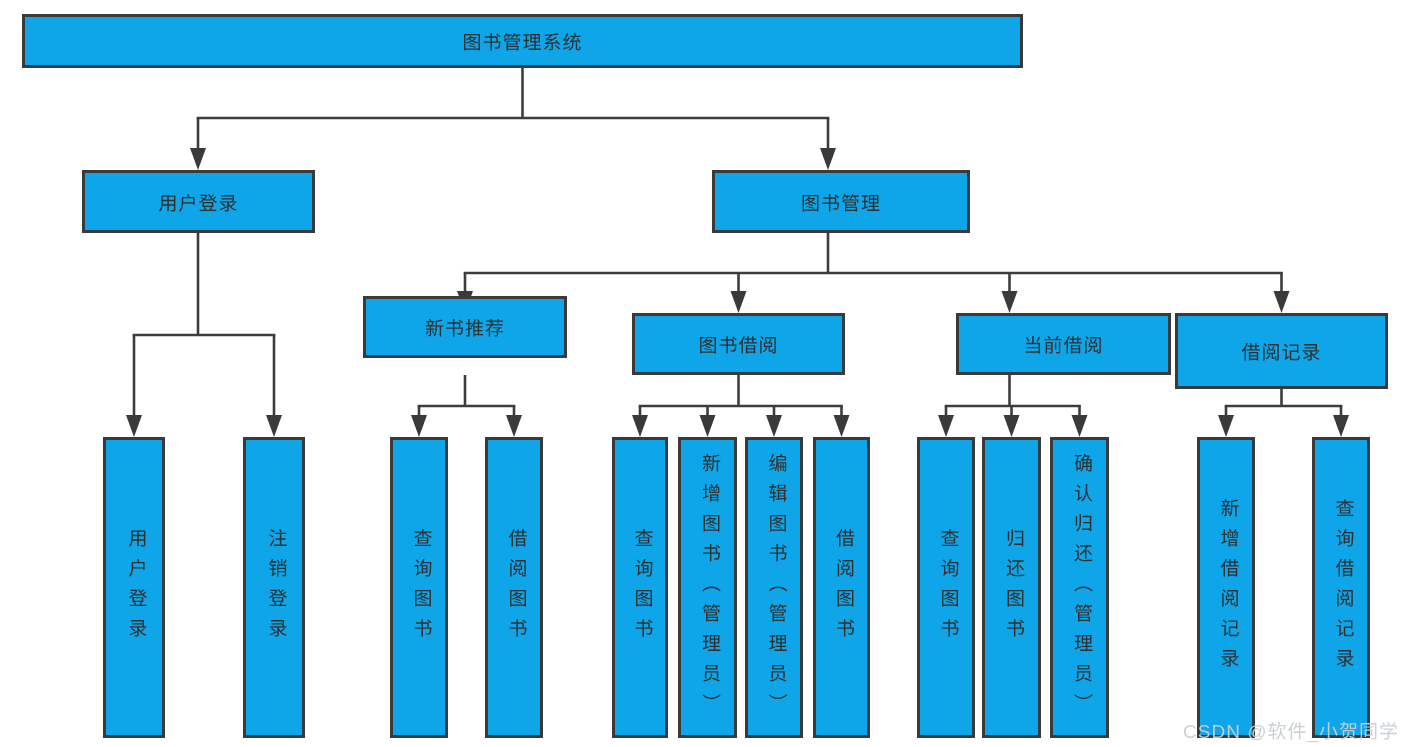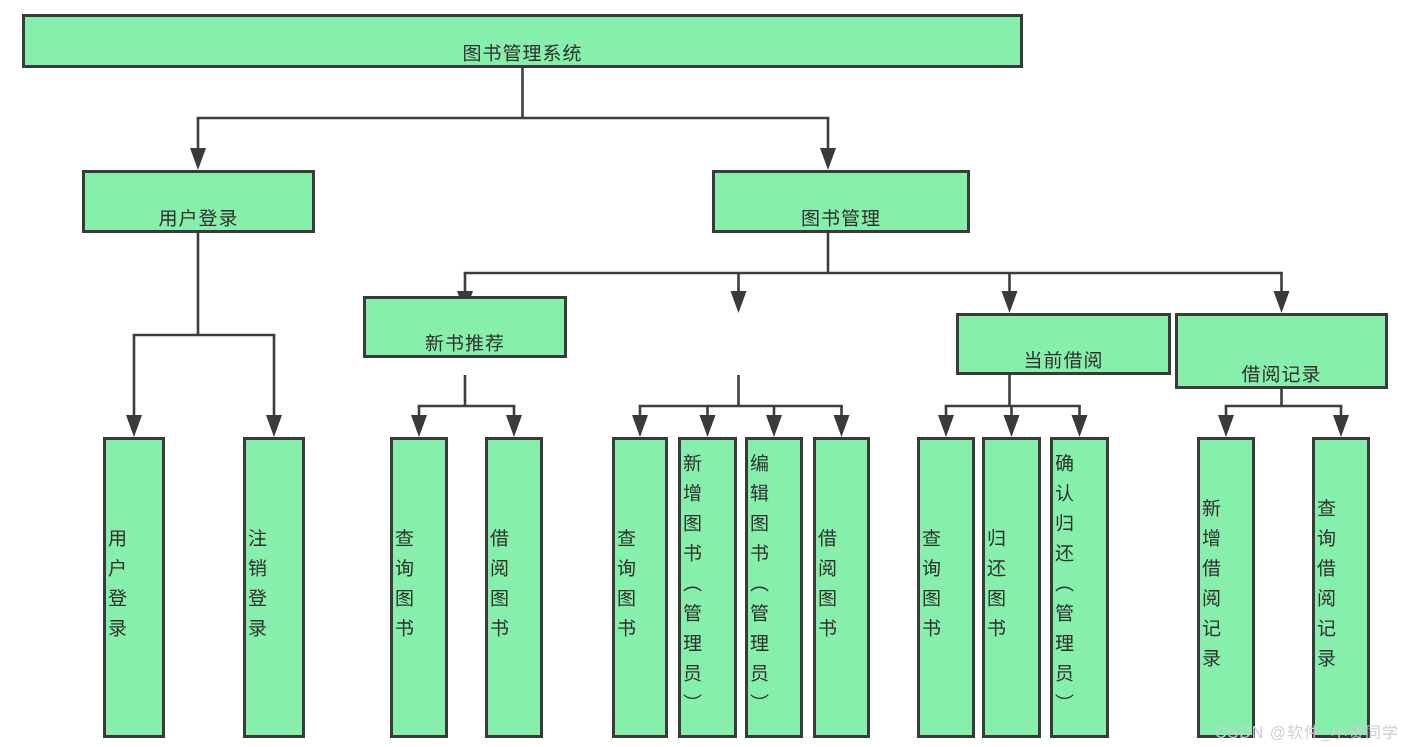--- a/index.html
+++ b/index.html
@@ -27,48 +27,49 @@
     stroke: #3d3d3d;
     stroke-width: 2.6;
   }
   #edges polygon {
     fill: #3a3a3a;
     stroke: none;
   }
   .node {
     position: absolute;
     box-sizing: border-box;
-    background: #86efac;
+    background: #0ea5e9;
     border: 3px solid #3a3a3a;
     display: flex;
-    align-items: flex-end;
+    align-items: center;
     justify-content: center;
     color: #303030;
     font-size: 19px;
     letter-spacing: 1px;
     text-align: center;
     z-index: 2;
+    font-family: Liberation Mono, monospace;
   }
   .node.leaf {
     top: 437px;
     height: 301px;
     writing-mode: vertical-rl;
     text-orientation: mixed;
     letter-spacing: 11px;
     font-size: 19px;
     line-height: 1;
   }
   .node.leaf span {
     display: block;
   }
   #watermark {
     position: absolute;
     right: 6px;
     bottom: 4px;
-    font-size: 16px;
+    font-size: 19px;
     color: rgba(201, 207, 211, 0.95);
     letter-spacing: 1px;
     z-index: 5;
     white-space: nowrap;
   }
 </style>
 </head>
 <body>
 
 <div id="canvas">
@@ -156,20 +157,23 @@
   <div class="node" style="left:82px; top:170px; width:233px; height:63px;">
     <span>用户登录</span>
   </div>
   <div class="node" style="left:712px; top:170px; width:258px; height:63px;">
     <span>图书管理</span>
   </div>
 
   <div class="node" style="left:363px; top:296px; width:204px; height:62px;">
     <span>新书推荐</span>
   </div>
+  <div class="node" style="left:632px; top:313px; width:213px; height:62px;">
+    <span>图书借阅</span>
+  </div>
   <div class="node" style="left:956px; top:313px; width:215px; height:62px;">
     <span>当前借阅</span>
   </div>
   <div class="node" style="left:1175px; top:313px; width:213px; height:76px;">
     <span>借阅记录</span>
   </div>
 
   <div class="node leaf" style="left:103px; width:62px;">
     <span>用户登录</span>
   </div>

